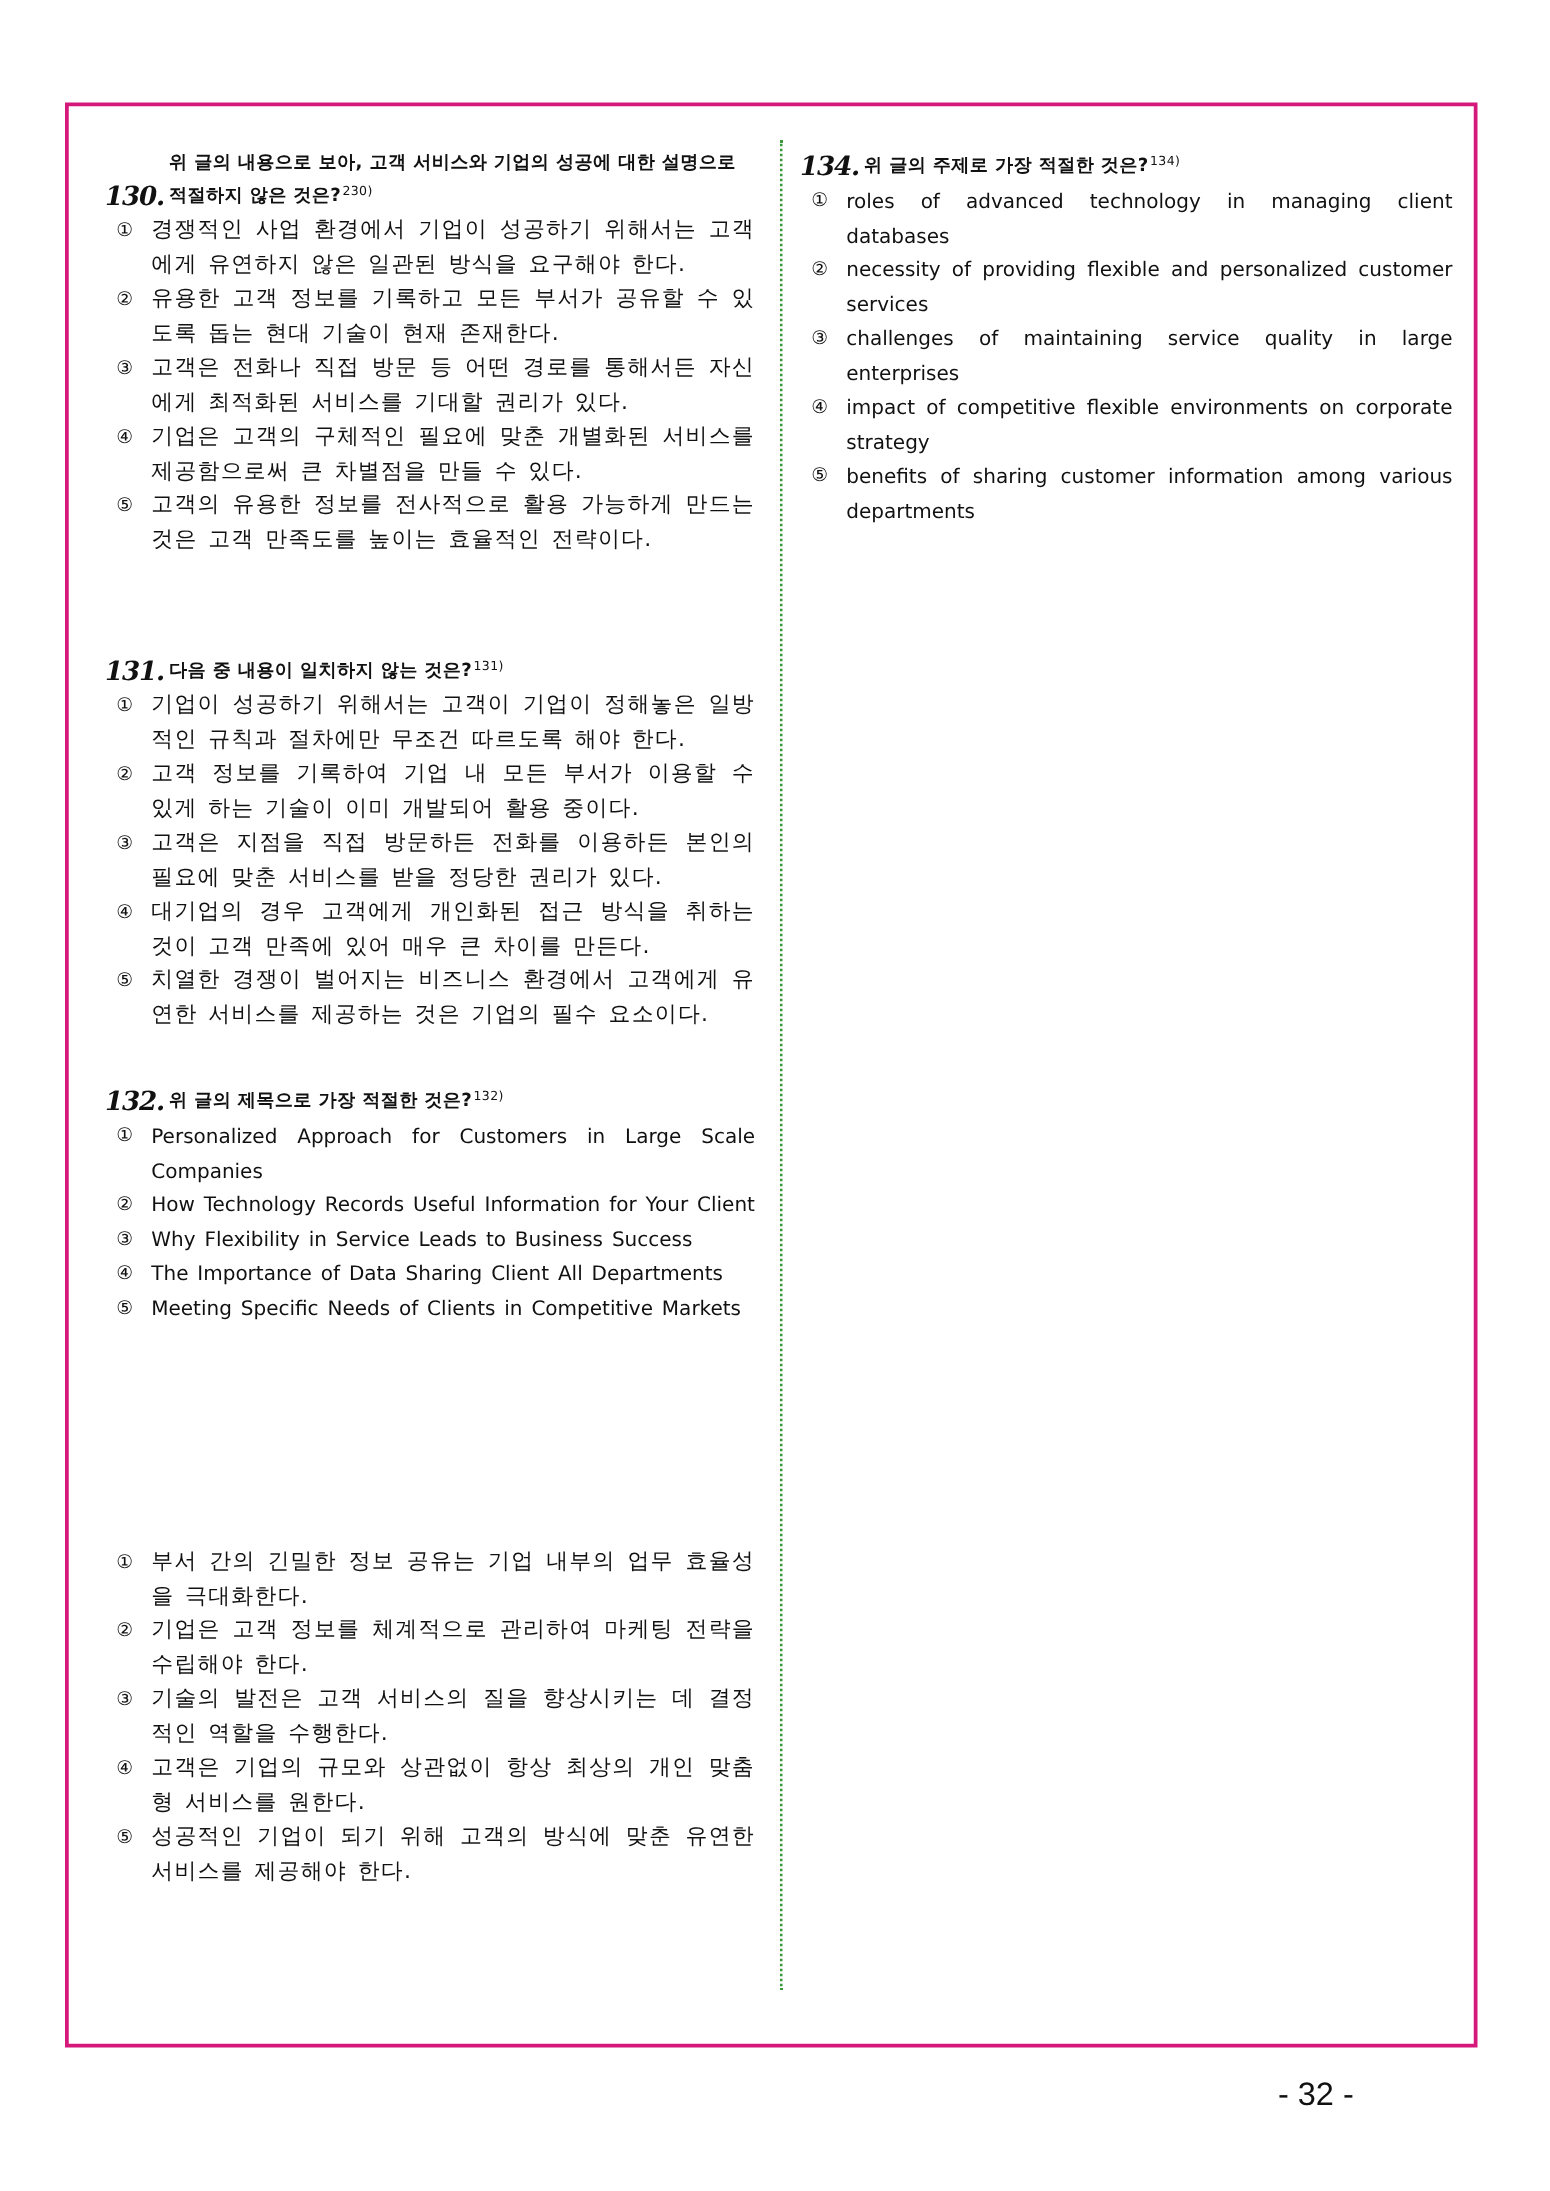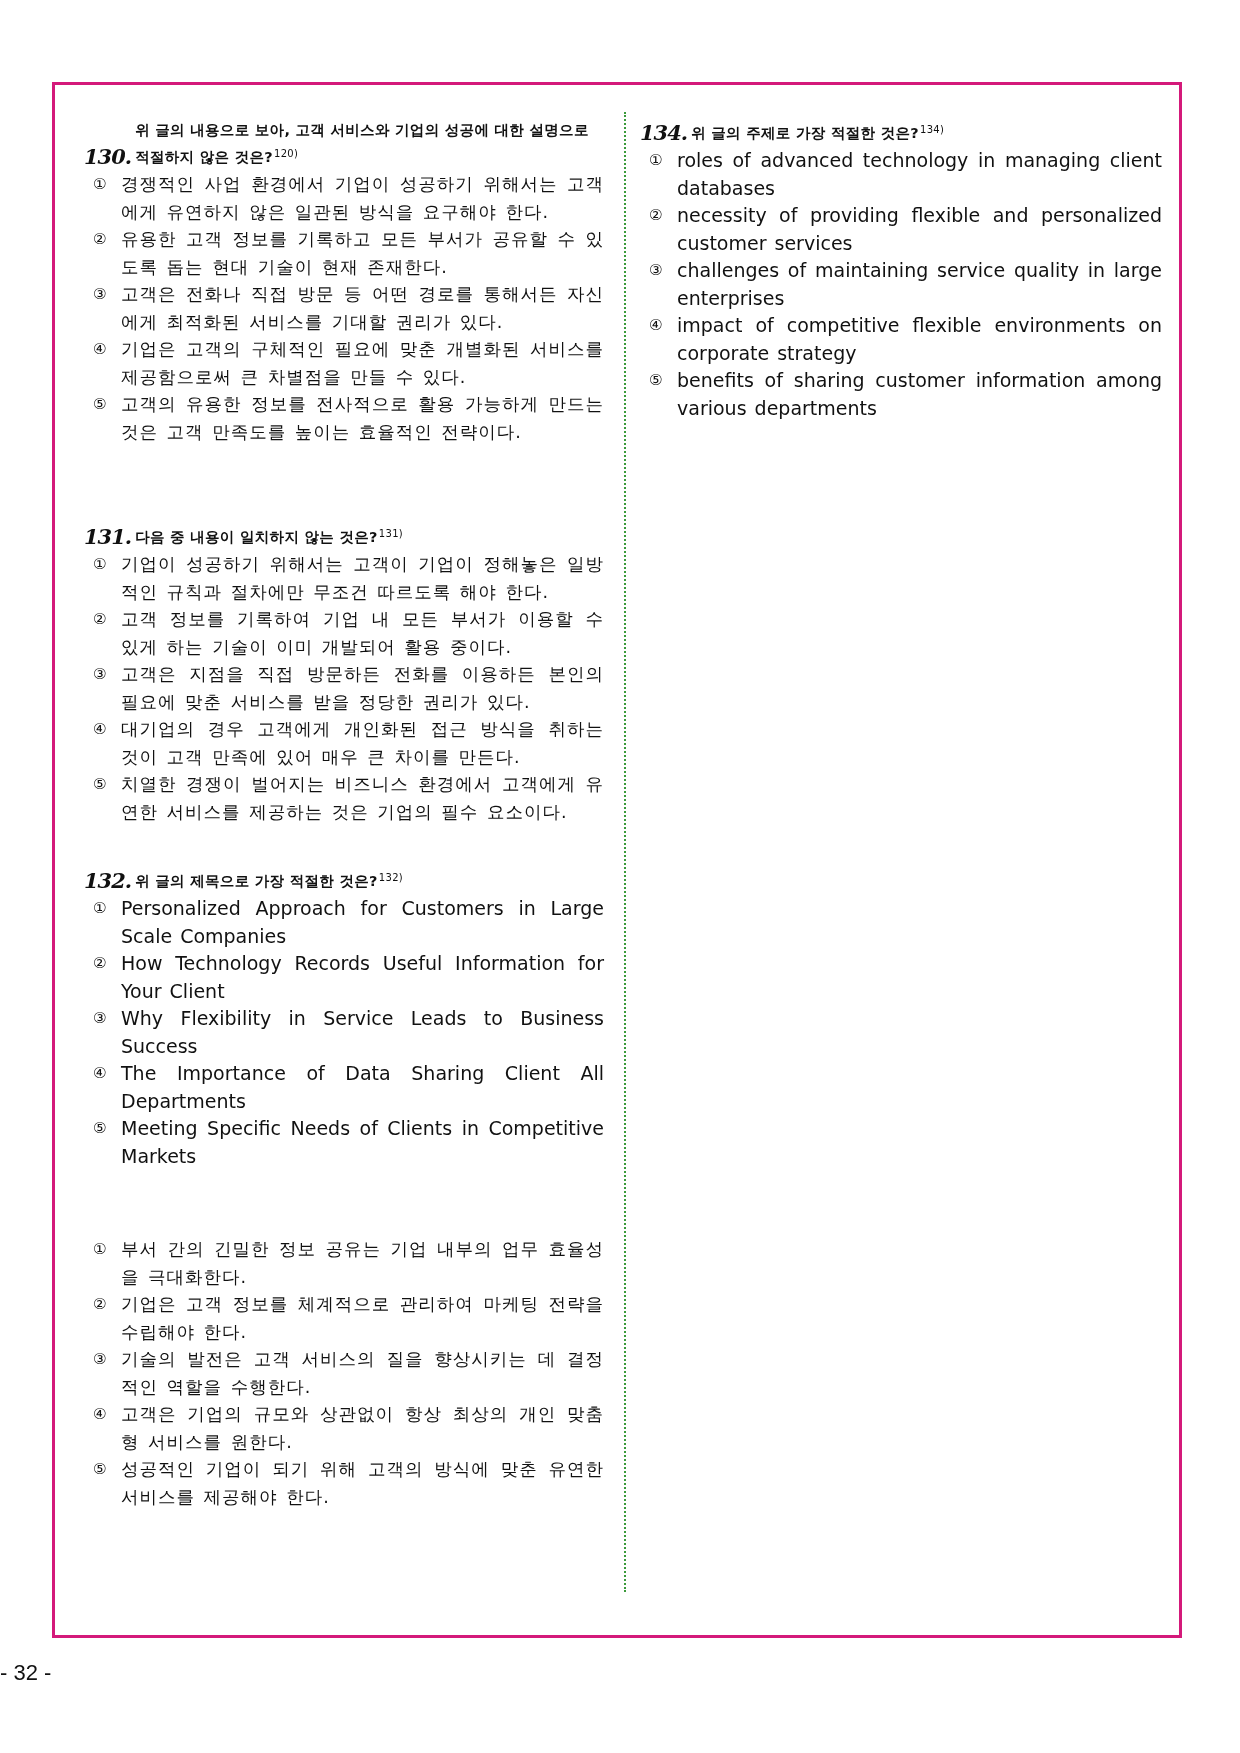--- a/index.html
+++ b/index.html
@@ -17,36 +17,36 @@
   .q-num { font-family: "DejaVu Serif", "Liberation Serif", serif; font-weight: bold;
            font-style: italic; font-size: 21px; letter-spacing: -1px; white-space: nowrap;
            margin-right: 4px; line-height: 24px; }
   .q-text { font-size: 14.5px; font-weight: bold; line-height: 24px; letter-spacing: 0.3px; }
   .q-text sup { font-size: 10px; font-weight: normal; vertical-align: 5px; margin-left: 1px; }
   .opts { list-style: none; margin: 2px 0 0 0; padding: 0; }
   .opt { display: flex; align-items: flex-start; font-size: 17.5px; line-height: 27.5px; }
   .opt-mark { width: 28px; flex: 0 0 28px; font-size: 15px; text-align: left; padding-left: 9px; box-sizing: content-box; }
   .opt-text { flex: 1; text-align: justify; text-align-last: left; word-spacing: 2px; }
   .ko .opt-text { letter-spacing: 1px; }
-  .en .opt-text { font-family: "DejaVu Sans", sans-serif; font-size: 19px; }
-  .page-num { position: absolute; top: 1660px; left: 0; width: 1083px; text-align: left;
-              font-family: "Liberation Sans", sans-serif; font-size: 22px; color: #111; }
+  .en .opt-text { font-family: "DejaVu Sans", sans-serif; font-size: 16px; }
+  .page-num { position: absolute; top: 1660px; left: 0; width: 1083px; text-align: right;
+              font-family: "Liberation Sans", sans-serif; font-size: 26px; color: #111; }
 </style>
 </head>
 <body>
 
 <div class="frame"></div>
 <div class="divider"></div>
 
 <div class="col left">
 
   <div class="question ko" style="position:absolute; top:0; width:520px;">
     <div class="q-head">
       <span class="q-num">130.</span>
-      <span class="q-text"><span>위 글의 내용으로 보아, 고객 서비스와 기업의 성공에 대한 설명으로 적절하지 않은 것은?</span><sup>120)</sup></span>
+      <span class="q-text"><span>위 글의 내용으로 보아, 고객 서비스와 기업의 성공에 대한 설명으로 적절하지 않은 것은?</span><sup>230)</sup></span>
     </div>
     <ul class="opts">
       <li class="opt">
           <span class="opt-mark">①</span>
           <span class="opt-text">경쟁적인 사업 환경에서 기업이 성공하기 위해서는 고객에게 유연하지 않은 일관된 방식을 요구해야 한다.</span>
         </li>
       <li class="opt">
           <span class="opt-mark">②</span>
           <span class="opt-text">유용한 고객 정보를 기록하고 모든 부서가 공유할 수 있도록 돕는 현대 기술이 현재 존재한다.</span>
         </li>

